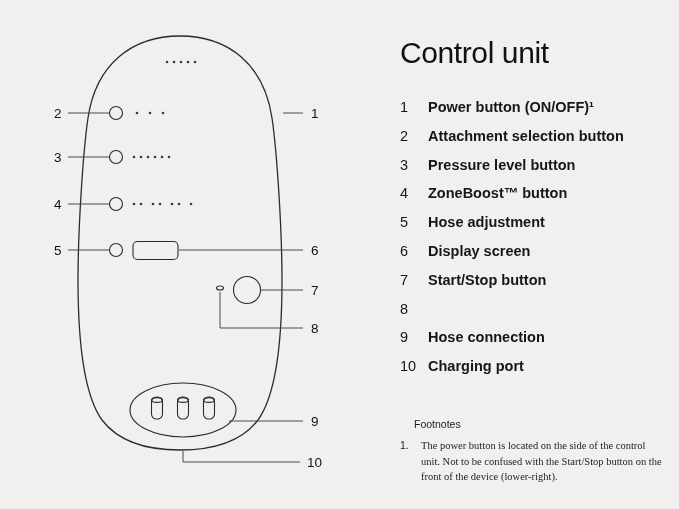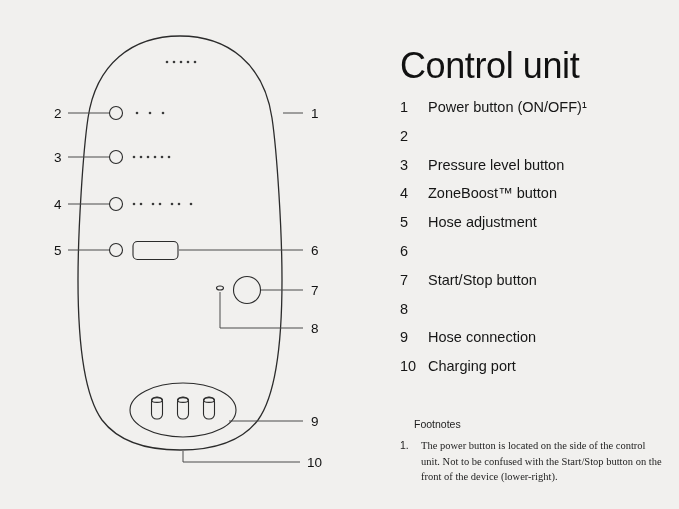--- a/index.html
+++ b/index.html
@@ -41,23 +41,23 @@
     stroke-width: 1;
   }
   svg.device text.callout {
     font-family: "Liberation Sans", sans-serif;
     font-size: 13.5px;
     fill: #121212;
   }
   .panel-title {
     position: absolute;
     left: 400px;
-    top: 45px;
+    top: 36px;
     margin: 0;
-    font-size: 36px;
+    font-size: 30px;
     font-weight: 500;
     letter-spacing: -0.4px;
     color: #111111;
   }
   .legend {
     position: absolute;
     left: 400px;
     top: 99px;
     width: 270px;
   }
@@ -67,20 +67,21 @@
     height: 28.8px;
     font-size: 14.5px;
     color: #161616;
   }
   .legend-row .num {
     width: 28px;
     flex: 0 0 28px;
   }
   .legend-row .label {
     flex: 1;
+    font-weight: bold;
   }
   .footnotes {
     position: absolute;
     left: 400px;
     top: 417px;
     width: 262px;
     font-size: 10.5px;
     line-height: 1.5;
     color: #1d1d1d;
   }
@@ -206,35 +207,37 @@
 
   <h1 class="panel-title">Control unit</h1>
 
   <div class="legend">
     <div class="legend-row">
       <span class="num">1</span>
       <span class="label">Power button (ON/OFF)¹</span>
     </div>
     <div class="legend-row">
       <span class="num">2</span>
+      <span class="label">Attachment selection button</span>
     </div>
     <div class="legend-row">
       <span class="num">3</span>
       <span class="label">Pressure level button</span>
     </div>
     <div class="legend-row">
       <span class="num">4</span>
       <span class="label">ZoneBoost™ button</span>
     </div>
     <div class="legend-row">
       <span class="num">5</span>
       <span class="label">Hose adjustment</span>
     </div>
     <div class="legend-row">
       <span class="num">6</span>
+      <span class="label">Display screen</span>
     </div>
     <div class="legend-row">
       <span class="num">7</span>
       <span class="label">Start/Stop button</span>
     </div>
     <div class="legend-row">
       <span class="num">8</span>
     </div>
     <div class="legend-row">
       <span class="num">9</span>

